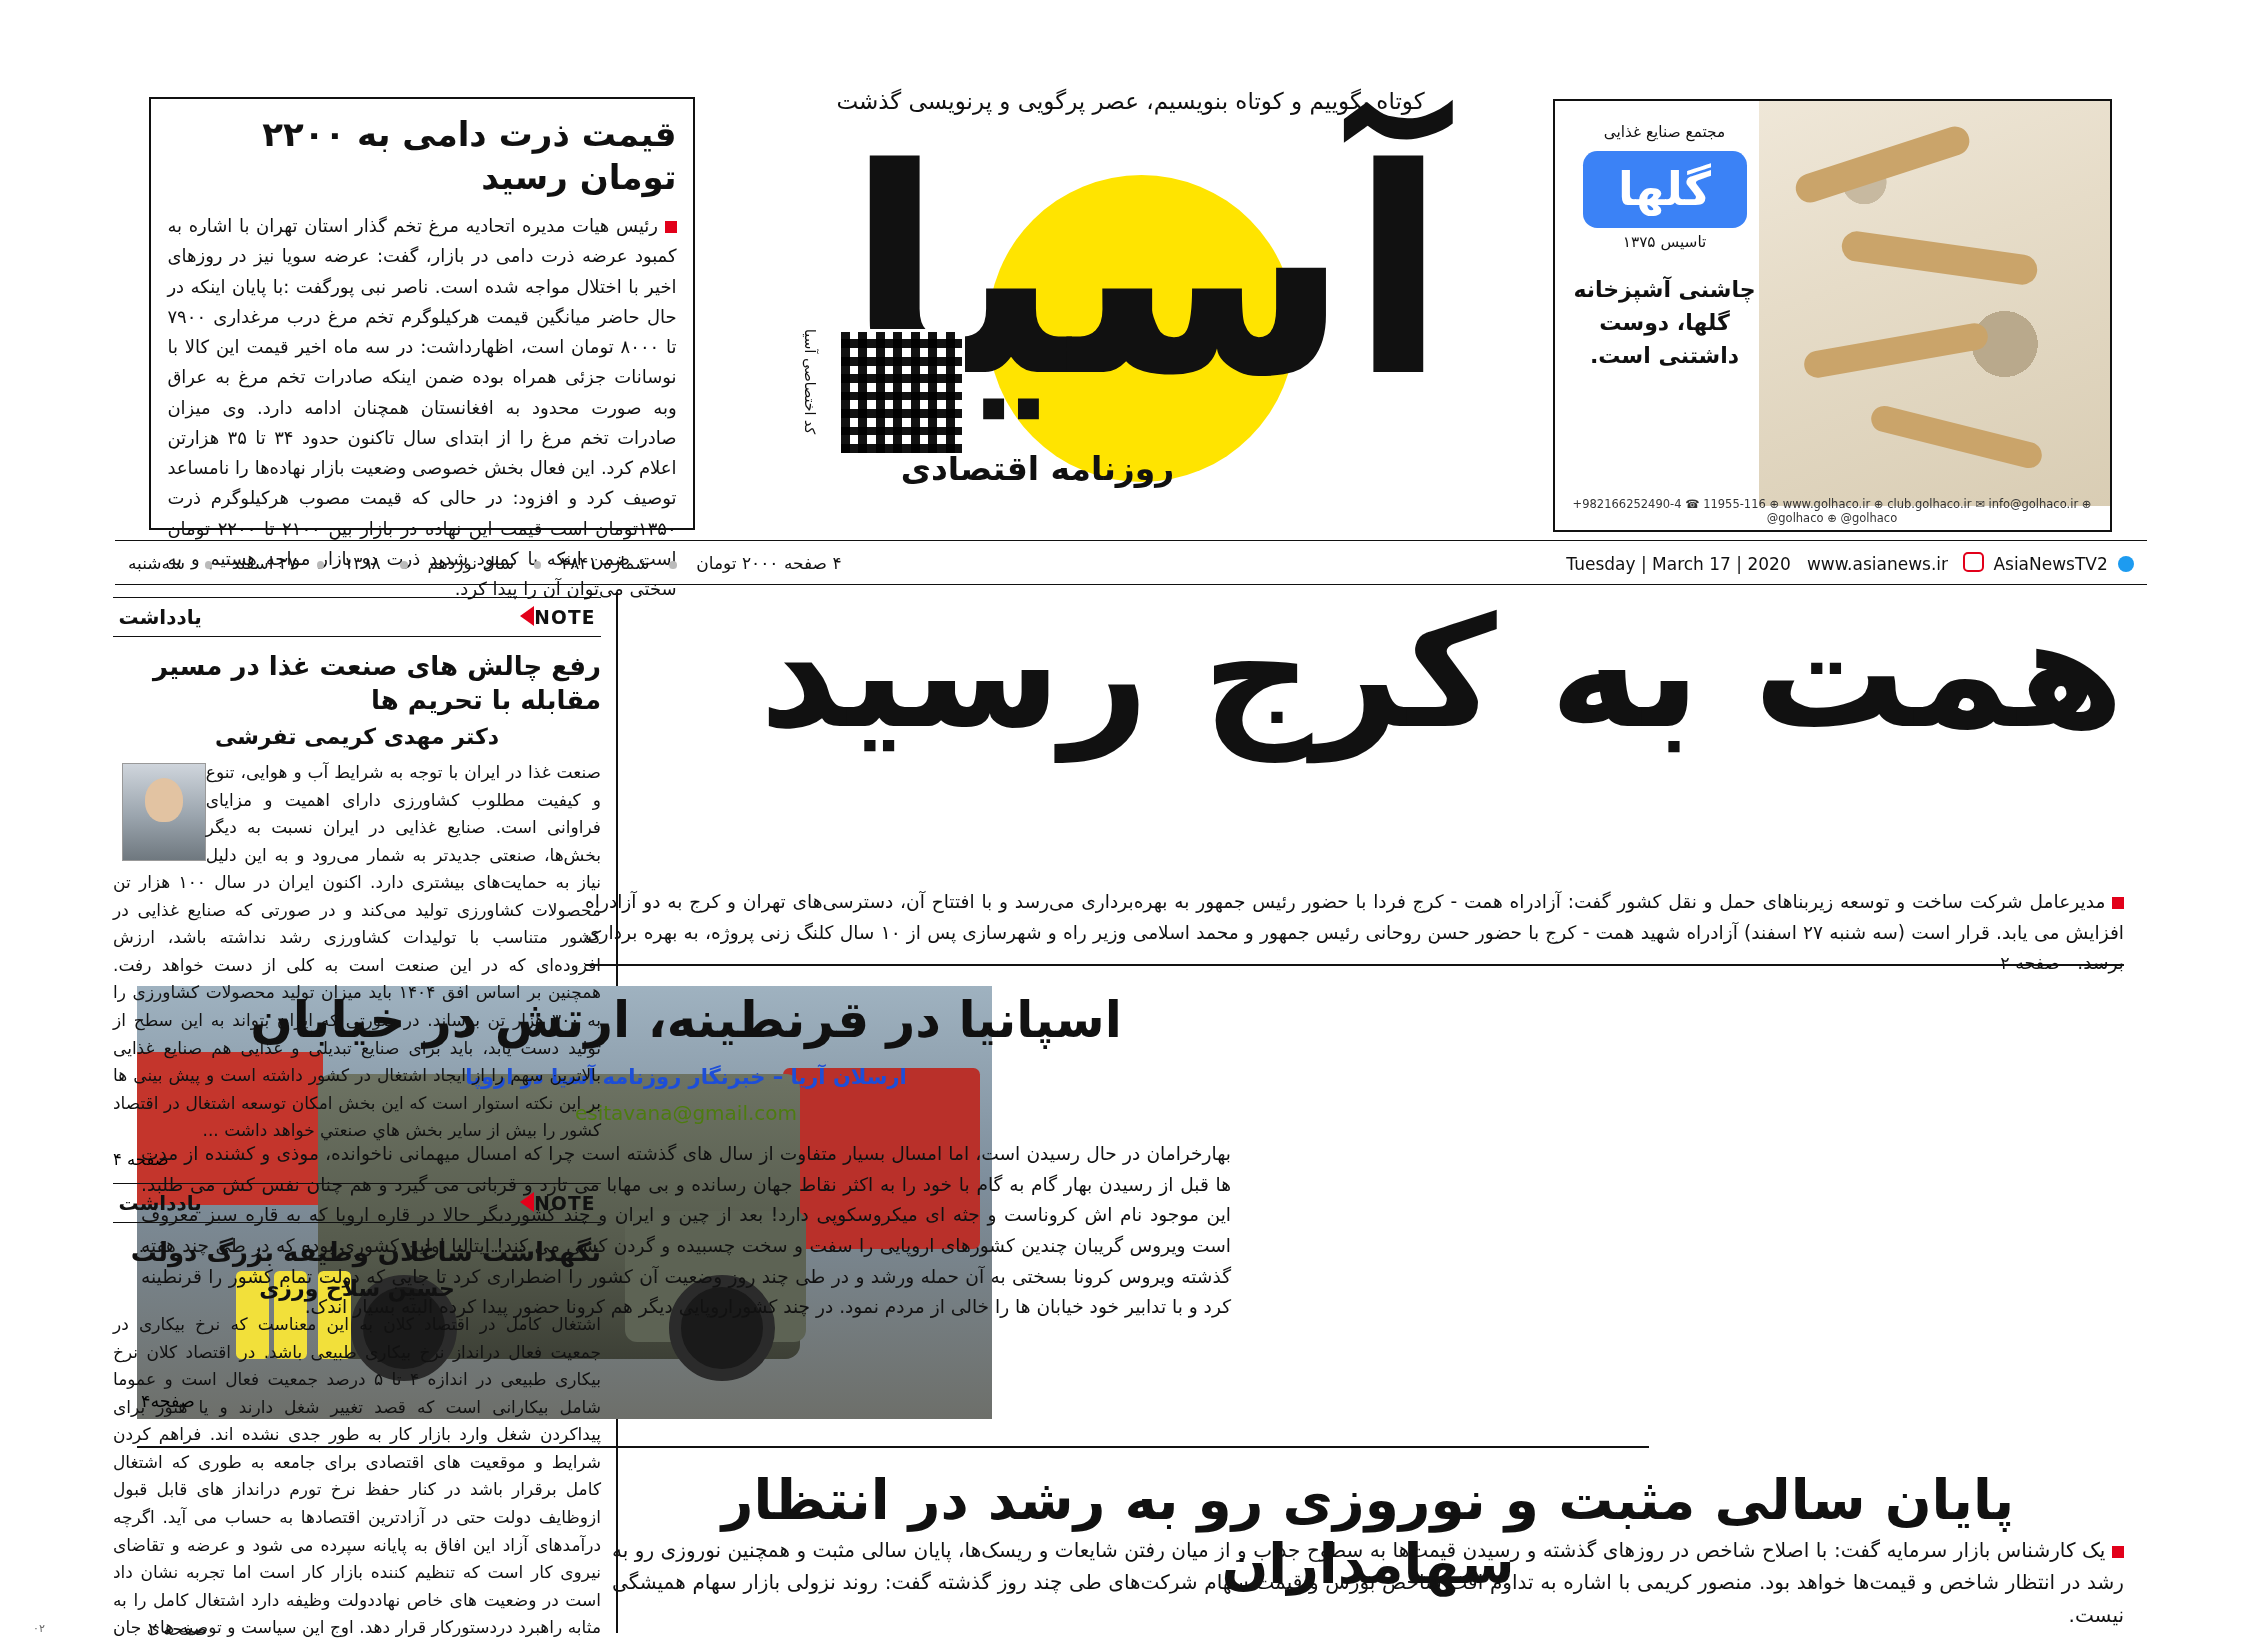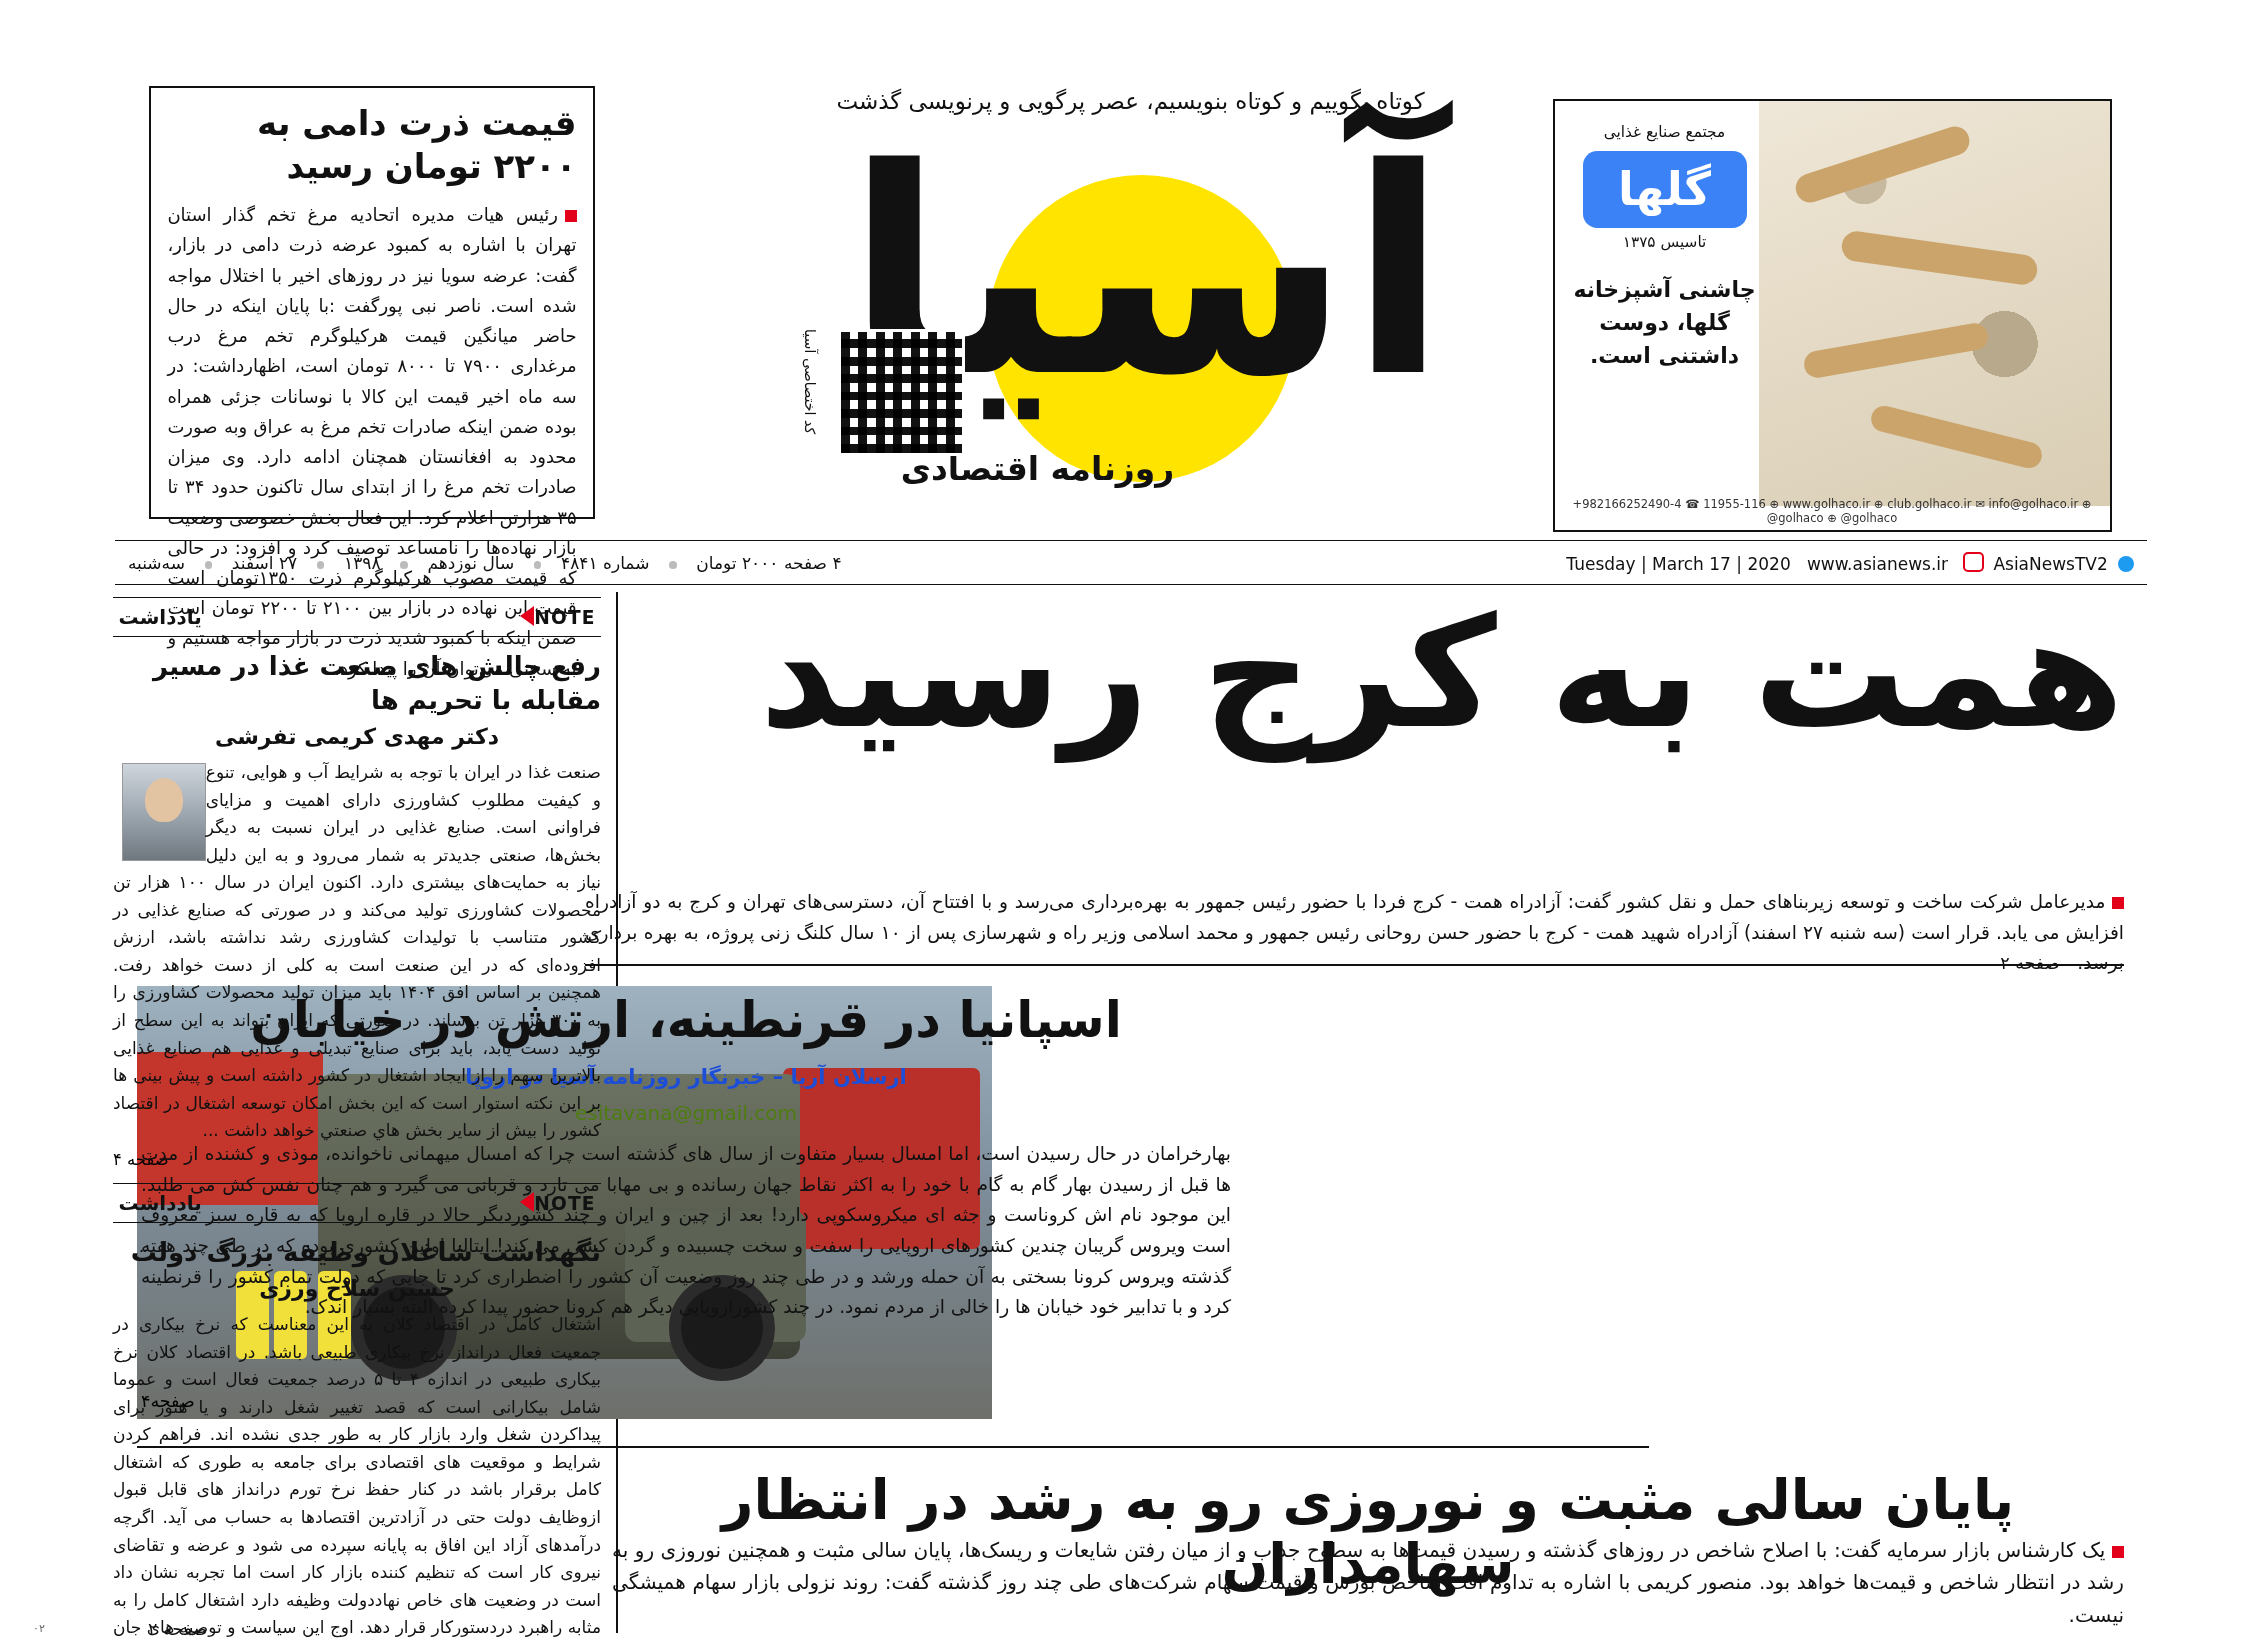--- a/index.html
+++ b/index.html
@@ -31,21 +31,21 @@
   .qr{
     position:absolute;left:118px;top:247px;width:121px;height:121px;
     background:
       repeating-linear-gradient(90deg,#111 0 8.8px,#fff 8.8px 17.5px),
       repeating-linear-gradient(0deg,#111 0 8.8px,transparent 8.8px 17.5px);
     background-blend-mode:multiply;border:3.3px solid #fff;
   }
   .qr-label{position:absolute;left:82px;top:247px;font-size:14.2px;color:#111;writing-mode:vertical-rl;}
   
   .box-left{
-    position:absolute;left:149px;top:86px;width:446px;height:433px;
+    position:absolute;left:149px;top:97px;width:546px;height:433px;
     border:2.2px solid #111;box-sizing:border-box;padding:14.2px 16.4px;
   }
   .box-left h2{
     margin:0 0 13px 0;font-size:34px;line-height:1.25;text-align:right;color:#111;font-weight:bold;
   }
   .box-left p{
     margin:0;font-size:18px;line-height:1.68;text-align:justify;color:#111;
   }
   .sq{display:inline-block;width:12px;height:12px;background:#e2001a;margin-left:6.6px;vertical-align:middle;}
   

